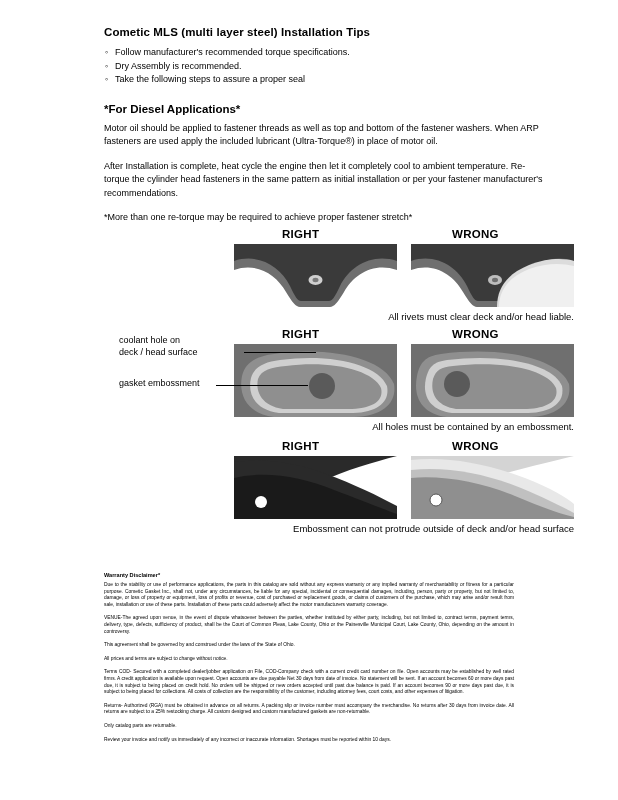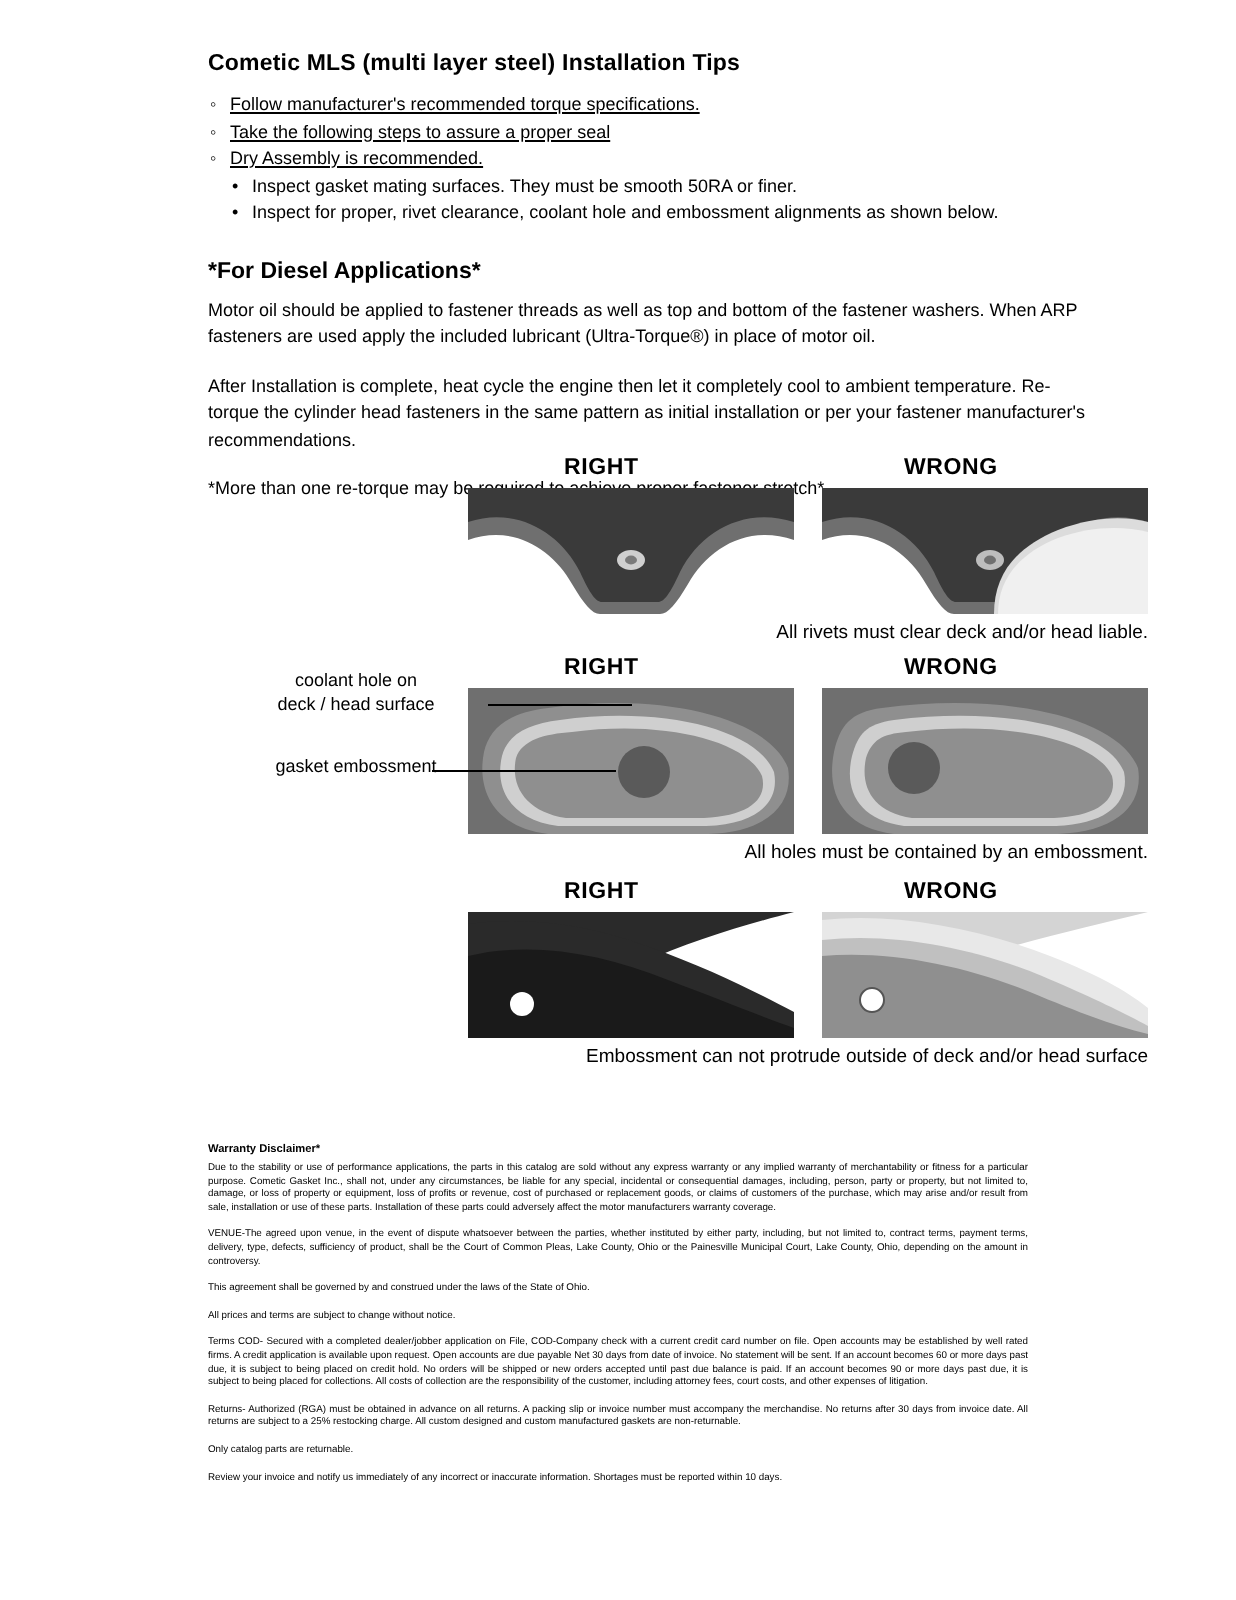--- a/index.html
+++ b/index.html
@@ -36,21 +36,20 @@
   .bullets {
     margin: 0;
     padding: 0;
     list-style: none;
   }
   .bullets li {
     font-size: 9px;
     line-height: 13.5px;
     padding-left: 11px;
     position: relative;
-    text-decoration: underline;
   }
   .bullets li::before {
     content: "\25E6";
     position: absolute;
     left: 1px;
     top: 0;
     font-size: 9px;
   }
   .subbullets {
     margin: 0;
@@ -120,24 +119,24 @@
   .pane svg { display: block; }
   .cap {
     font-size: 9.5px;
     margin: 4px 0 0 0;
     line-height: 12.5px;
   }
 
   
   .callouts {
     position: absolute;
-    left: 108px;
+    left: 119px;
     top: 334px;
     width: 140px;
-    text-align: center;
+    text-align: left;
   }
   .callout-text {
     font-size: 9px;
     line-height: 12px;
   }
   .callout-line {
     position: absolute;
     background: #000;
     height: 1px;
   }
@@ -173,26 +172,22 @@
 </head>
 <body>
 
 <div class="page">
 
   <div class="content">
     <h1 class="title">Cometic MLS (multi layer steel) Installation Tips</h1>
 
     <ul class="bullets">
       <li>Follow manufacturer's recommended torque specifications.</li>
+      <li>Dry Assembly is recommended.</li>
       <li>Take the following steps to assure a proper seal</li>
-      <li>Dry Assembly is recommended.</li>
-    </ul>
-    <ul class="subbullets">
-      <li>Inspect gasket mating surfaces.  They must be smooth 50RA or finer.</li>
-      <li>Inspect for proper, rivet clearance, coolant hole and embossment alignments as shown below.</li>
     </ul>
 
     <h2 class="subtitle">*For Diesel Applications*</h2>
     <p class="para">Motor oil should be applied to fastener threads as well as top and bottom of the fastener washers. When ARP fasteners are used apply the included lubricant (Ultra-Torque®) in place of motor oil.</p>
     <p class="para">After Installation is complete, heat cycle the engine then let it completely cool to ambient temperature. Re-torque the cylinder head fasteners in the same pattern as initial installation or per your fastener manufacturer's recommendations.</p>
     <p class="para">*More than one re-torque may be required to achieve proper fastener stretch*</p>
   </div>
 
   <div class="figures" style="top:228px;">
     <div class="fig-row">

